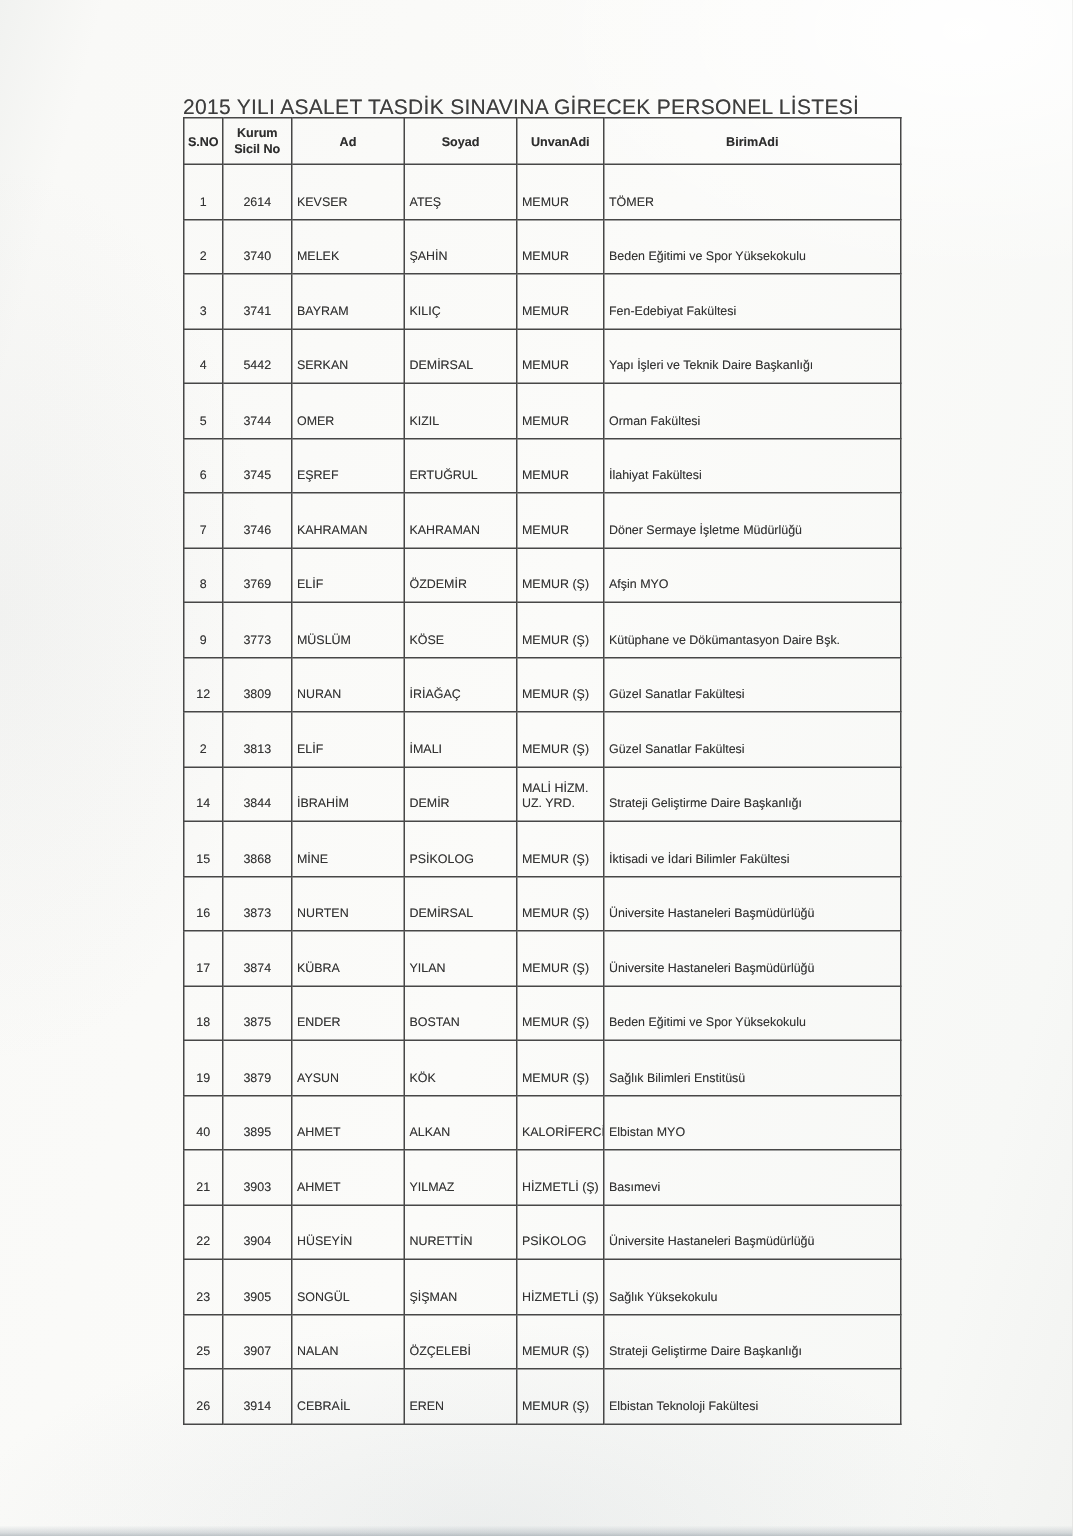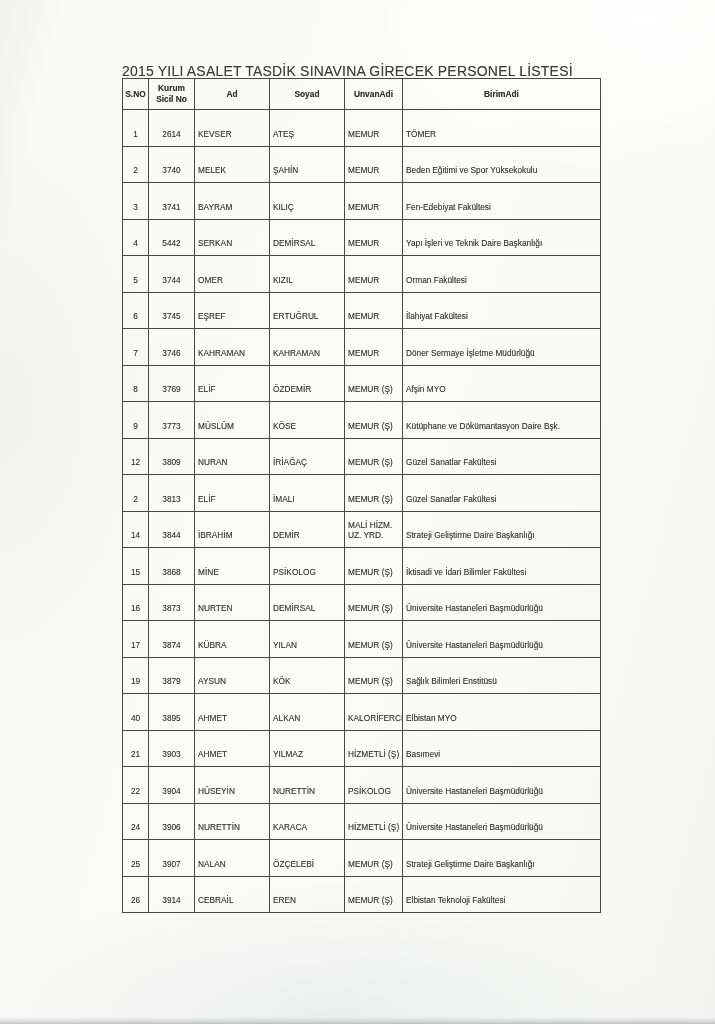--- a/index.html
+++ b/index.html
@@ -207,20 +207,28 @@
         </tr>
         <tr>
           <td class="c0">17</td>
           <td class="c1">3874</td>
           <td class="c2">KÜBRA</td>
           <td class="c3">YILAN</td>
           <td class="c4">MEMUR (Ş)</td>
           <td class="c5">Üniversite Hastaneleri Başmüdürlüğü</td>
         </tr>
         <tr>
+          <td class="c0">18</td>
+          <td class="c1">3875</td>
+          <td class="c2">ENDER</td>
+          <td class="c3">BOSTAN</td>
+          <td class="c4">MEMUR (Ş)</td>
+          <td class="c5">Beden Eğitimi ve Spor Yüksekokulu</td>
+        </tr>
+        <tr>
           <td class="c0">19</td>
           <td class="c1">3879</td>
           <td class="c2">AYSUN</td>
           <td class="c3">KÖK</td>
           <td class="c4">MEMUR (Ş)</td>
           <td class="c5">Sağlık Bilimleri Enstitüsü</td>
         </tr>
         <tr>
           <td class="c0">40</td>
           <td class="c1">3895</td>
@@ -239,26 +247,26 @@
         </tr>
         <tr>
           <td class="c0">22</td>
           <td class="c1">3904</td>
           <td class="c2">HÜSEYİN</td>
           <td class="c3">NURETTİN</td>
           <td class="c4">PSİKOLOG</td>
           <td class="c5">Üniversite Hastaneleri Başmüdürlüğü</td>
         </tr>
         <tr>
-          <td class="c0">24</td>
-          <td class="c1">3906</td>
-          <td class="c2">NURETTİN</td>
-          <td class="c3">KARACA</td>
+          <td class="c0">23</td>
+          <td class="c1">3905</td>
+          <td class="c2">SONGÜL</td>
+          <td class="c3">ŞİŞMAN</td>
           <td class="c4">HİZMETLİ (Ş)</td>
-          <td class="c5">Üniversite Hastaneleri Başmüdürlüğü</td>
+          <td class="c5">Sağlık Yüksekokulu</td>
         </tr>
         <tr>
           <td class="c0">25</td>
           <td class="c1">3907</td>
           <td class="c2">NALAN</td>
           <td class="c3">ÖZÇELEBİ</td>
           <td class="c4">MEMUR (Ş)</td>
           <td class="c5">Strateji Geliştirme Daire Başkanlığı</td>
         </tr>
         <tr>

